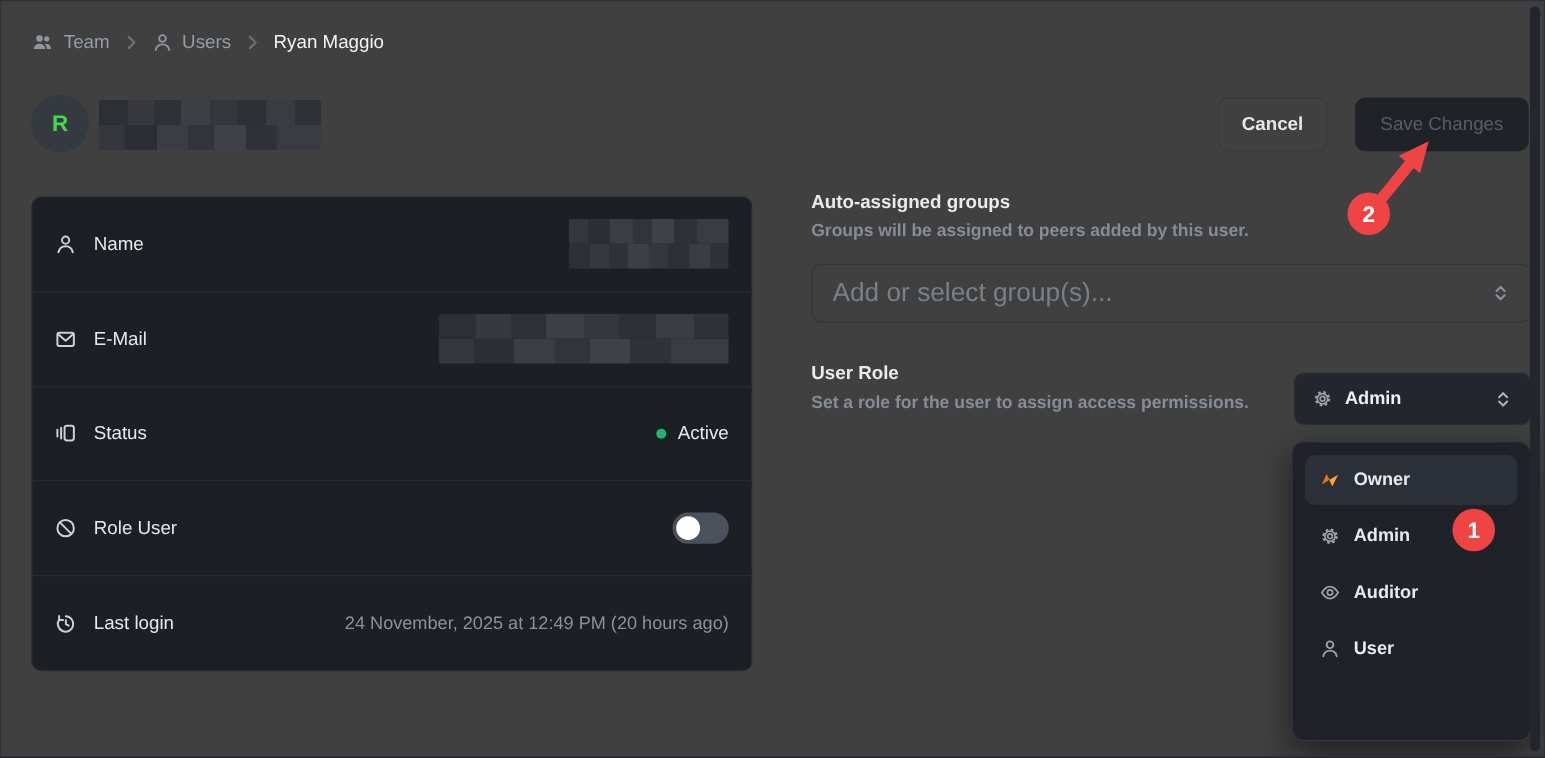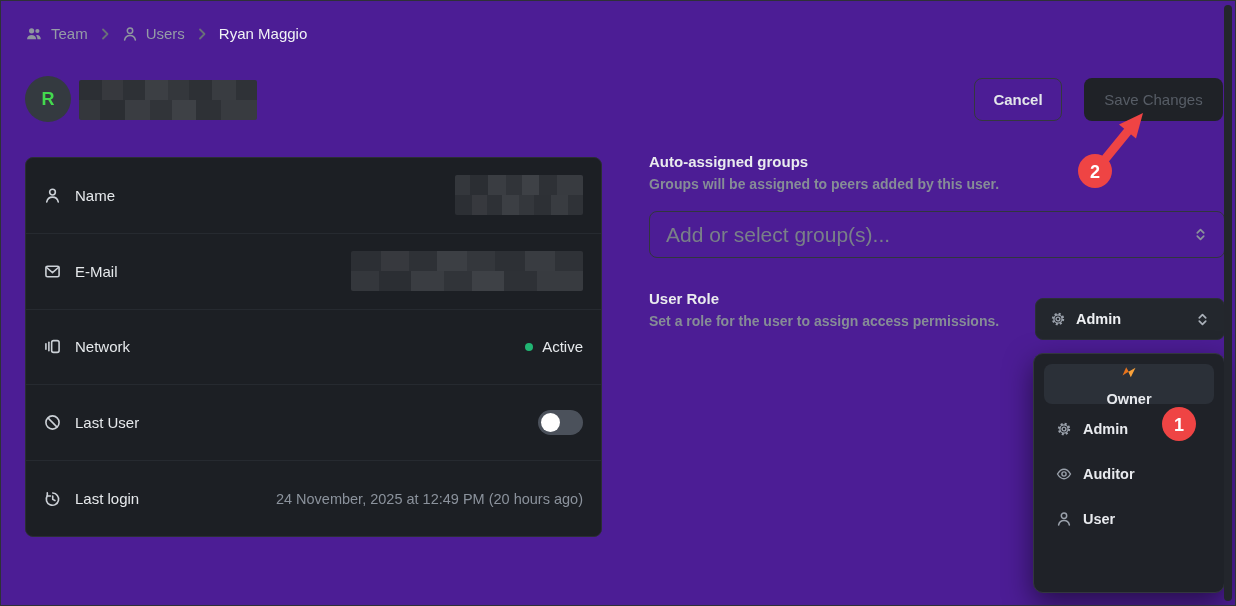--- a/index.html
+++ b/index.html
@@ -1,20 +1,20 @@
 <!DOCTYPE html>
 <html><head>
 <meta charset="utf-8">
 <style>
   * { box-sizing: border-box; margin: 0; padding: 0; }
   html,body { background:#0e0f12; }
   body { font-family: "Liberation Sans", "DejaVu Sans", sans-serif; }
   #app {
     position: relative; width: 1236px; height: 606px;
-    background: #4c1d95; border: 1px solid #2e3137; overflow: hidden;
+    background: #404040; border: 1px solid #2e3137; overflow: hidden;
     color: #eceef1;
   }
   
   .breadcrumb { position:absolute; left:24px; top:24px; display:flex; align-items:center; gap:9px; font-size:15px; }
   .crumb { color:#959ca6; display:flex; align-items:center; gap:8px; cursor:pointer; }
   .crumb.current { color:#f0f2f5; cursor:default; }
   .crumb-sep { display:flex; align-items:center; color:#697078; }
   
   .avatar { position:absolute; left:24px; top:75px; width:46px; height:46px; border-radius:50%;
     background:#343a40; display:flex; align-items:center; justify-content:center;
@@ -54,21 +54,21 @@
   .role-select { position:absolute; left:1034px; top:297px; width:190px; height:42px;
     background:#23272d; border:1px solid #2b3036; border-radius:8px;
     display:flex; align-items:center; gap:10px; padding:0 14px; cursor:pointer; }
   .role-select .lbl { flex:1; font-size:14.5px; font-weight:600; color:#eef0f3; }
   
   .menu { position:absolute; left:1032px; top:352px; width:192px; height:240px;
     background:#1f2228; border:1px solid #33373e; border-radius:10px;
     box-shadow:0 10px 28px rgba(0,0,0,.5); padding:10px; display:flex; flex-direction:column; gap:5px; }
   .menu-item { height:40px; border-radius:8px; display:flex; align-items:center; gap:11px;
     padding:0 12px; font-size:14.5px; font-weight:600; color:#e8eaee; cursor:pointer; }
-  .menu-item.active { background:#2b3038;flex-direction:column; }
+  .menu-item.active { background:#2b3038; }
   .menu-item svg, .menu-item .gearchar { color:#9aa1ab; flex:none; }
   
   .scrollbar { position:absolute; right:3px; top:4px; bottom:4px; width:8px;
     border-radius:4px; background:#23262c; cursor:pointer; }
   .annot { position:absolute; left:0; top:0; width:1236px; height:606px; pointer-events:none; }
   .icon { display:flex; align-items:center; }
   .gearchar { font-size:15px; line-height:1; }
 </style>
 </head>
 <body>
@@ -157,37 +157,37 @@
 
     <div class="row">
       <div class="row-label">
         <span class="icon">
           <svg width="17" height="17" viewBox="0 0 16 16" fill="none" stroke="currentColor" stroke-width="1.5" stroke-linecap="round">
             <line x1="1.8" y1="5.5" x2="1.8" y2="10.5"></line>
               <line x1="4.6" y1="4" x2="4.6" y2="12"></line>
             <rect x="7.2" y="2.5" width="7" height="11" rx="1.8"></rect>
           </svg>
         </span>
-        <span>Network</span>
+        <span>Status</span>
       </div>
       <div class="status-val">
         <span class="dot"></span>
         <span>Active</span>
       </div>
     </div>
 
     <div class="row">
       <div class="row-label">
         <span class="icon">
           <svg width="17" height="17" viewBox="0 0 16 16" fill="none" stroke="currentColor" stroke-width="1.5">
             <circle cx="8" cy="8" r="6.2"></circle>
               <line x1="3.7" y1="3.7" x2="12.3" y2="12.3"></line>
           </svg>
         </span>
-        <span>Last User</span>
+        <span>Role User</span>
       </div>
       <div class="toggle">
         <div class="knob"></div>
       </div>
     </div>
 
     <div class="row">
       <div class="row-label">
         <span class="icon">
           <svg width="17" height="17" viewBox="0 0 16 16" fill="none" stroke="currentColor" stroke-width="1.5" stroke-linecap="round" stroke-linejoin="round">

